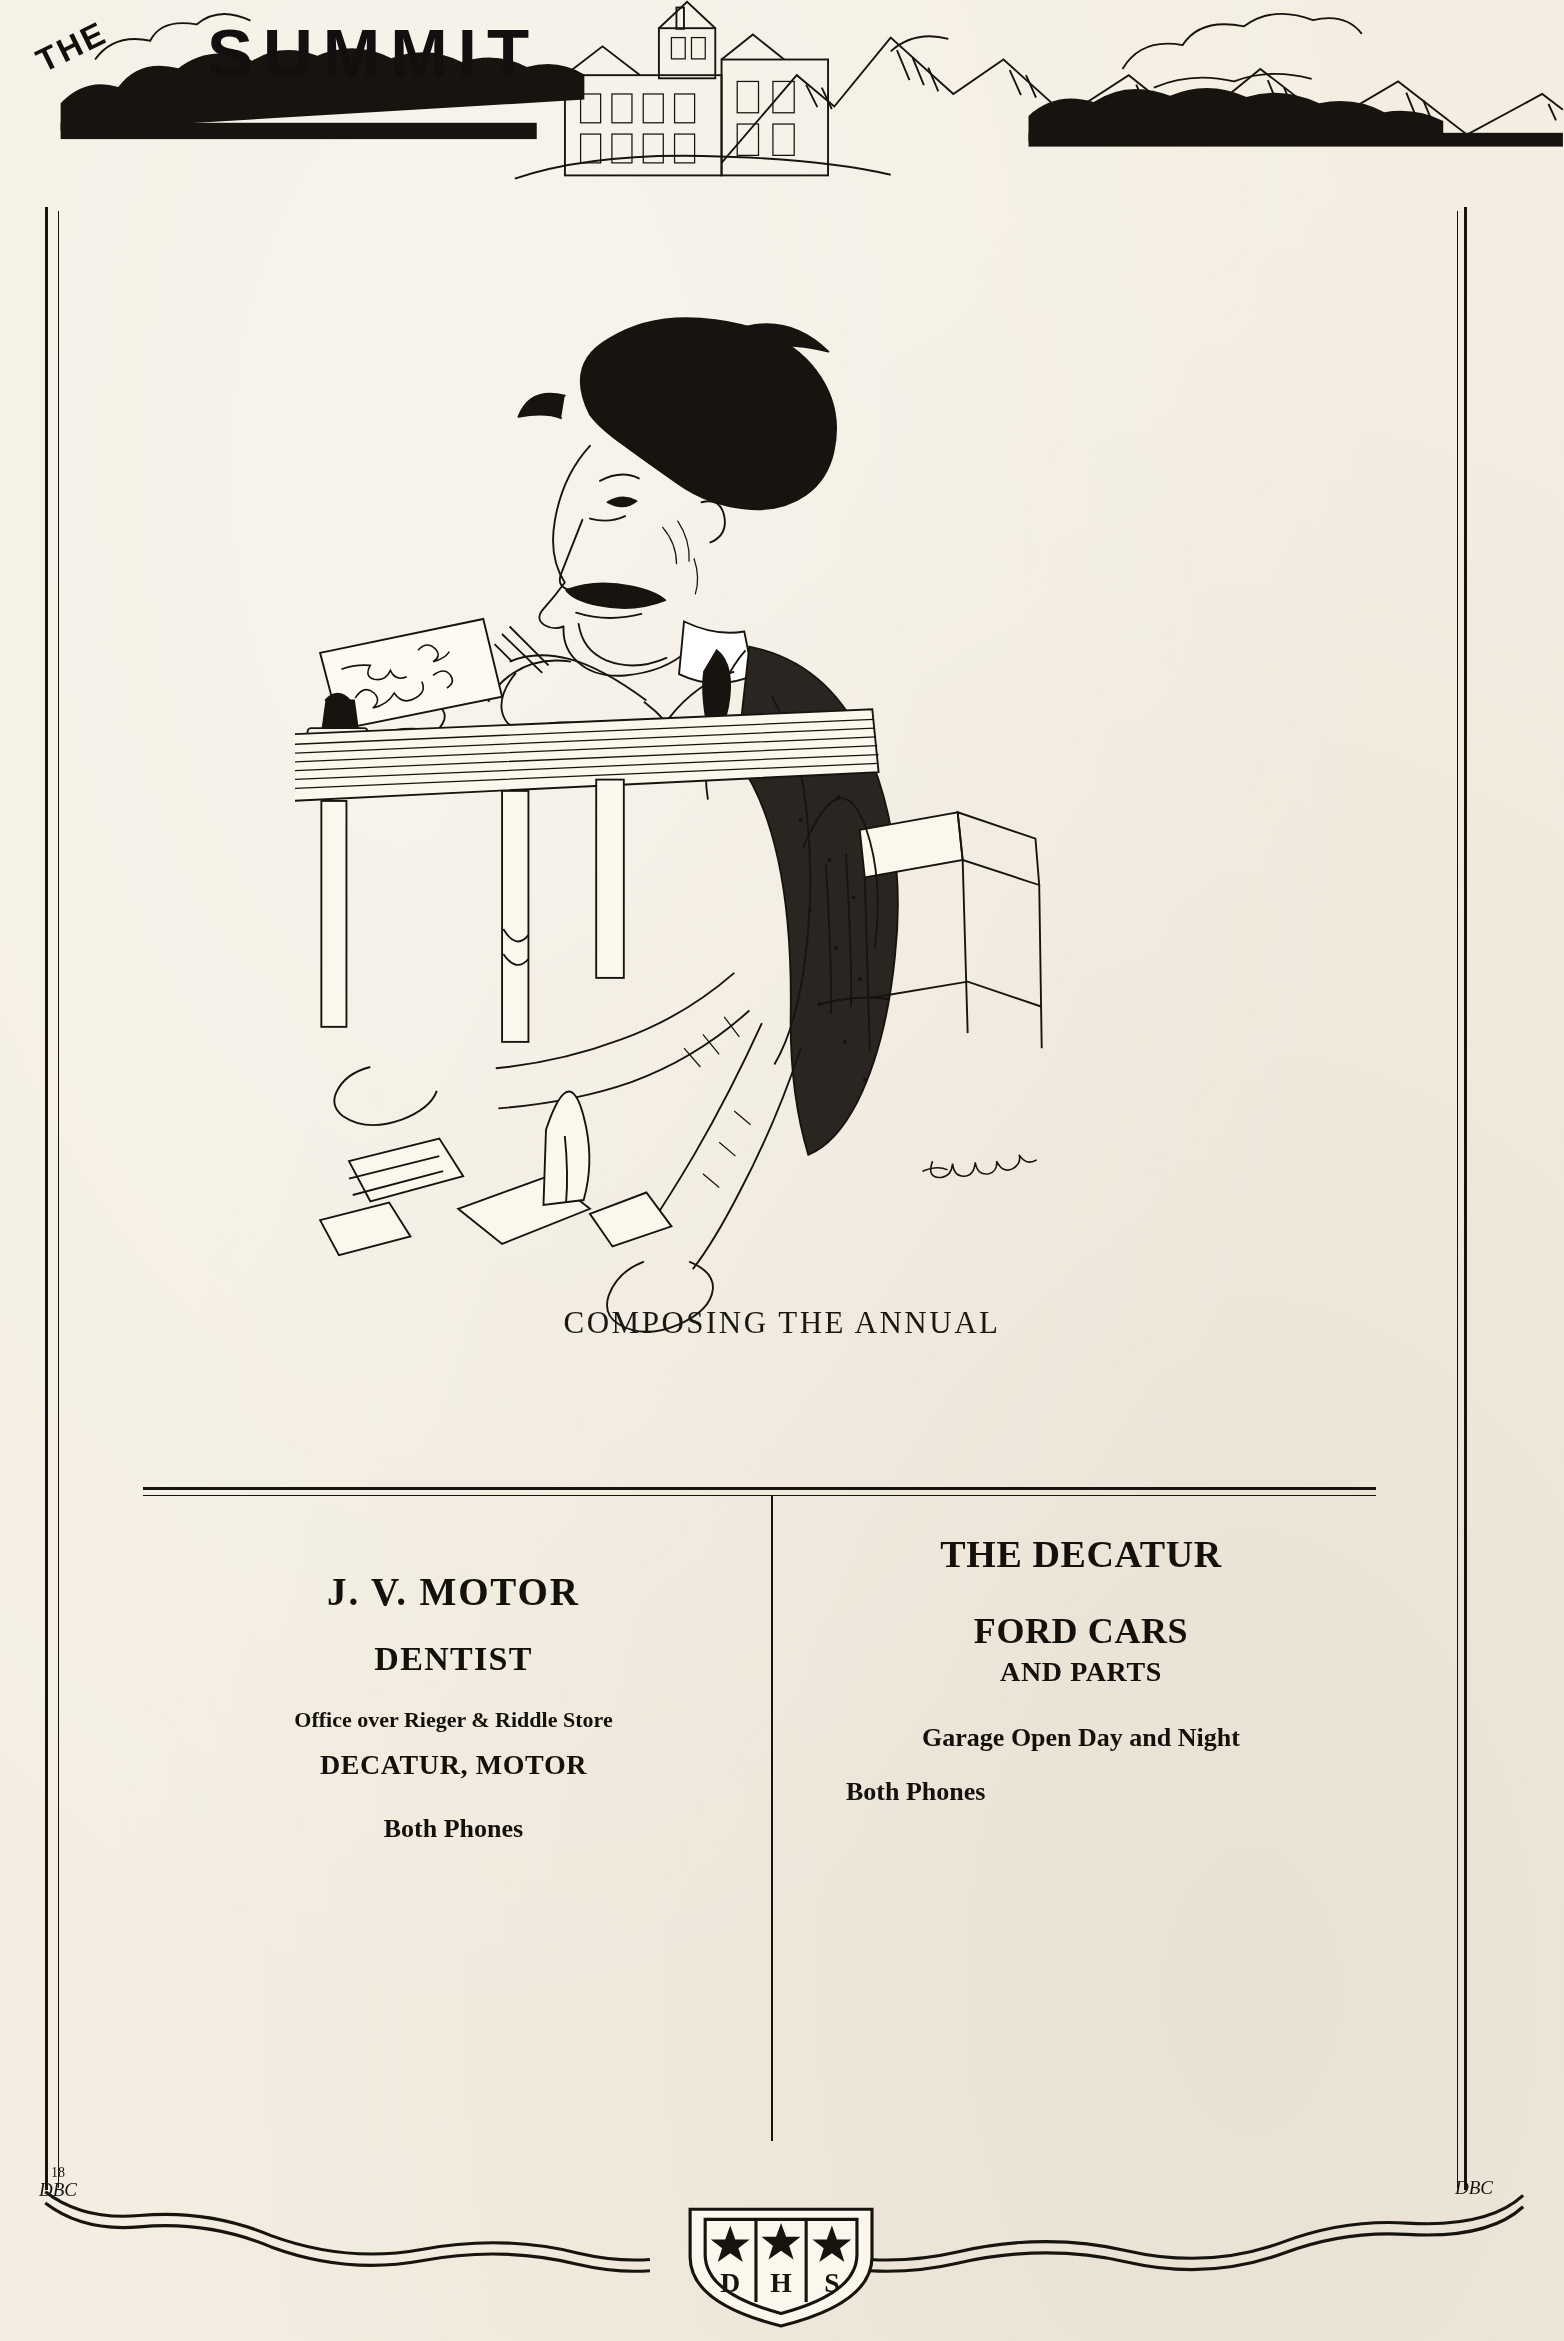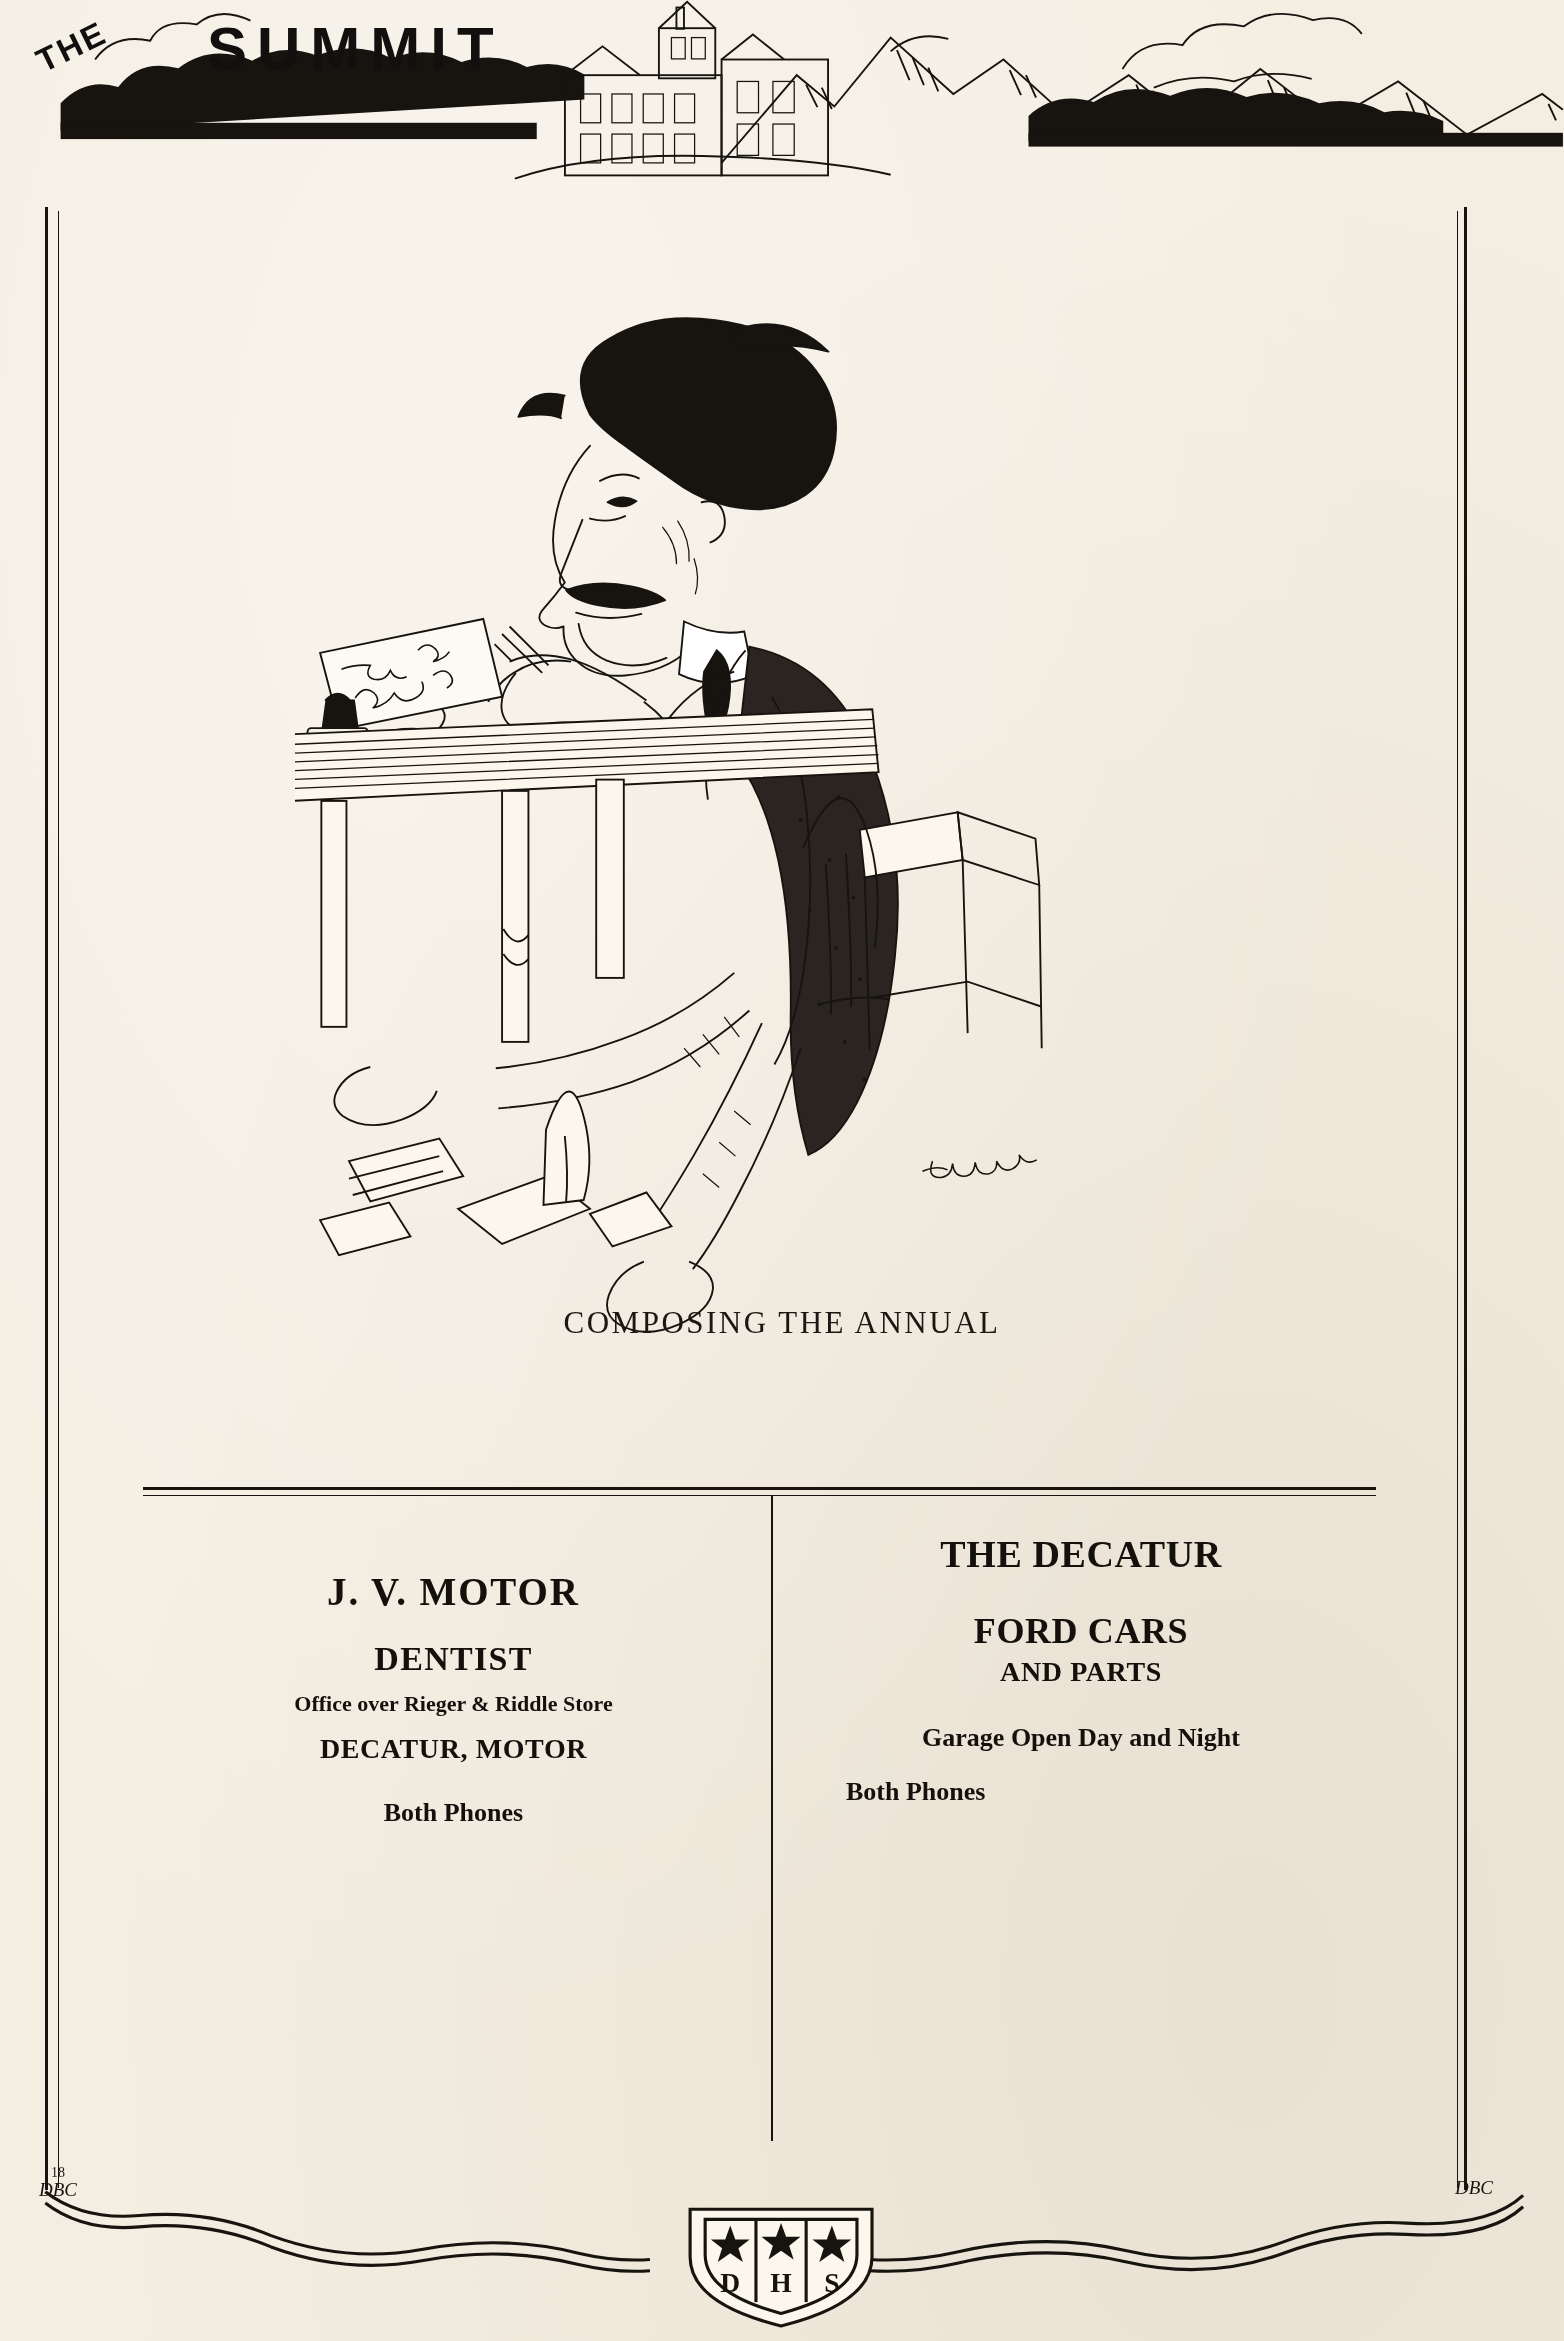--- a/index.html
+++ b/index.html
@@ -34,21 +34,21 @@
     height: 213px;
   }
   .masthead svg { display: block; }
 
   .mast-title {
     position: absolute;
     left: 207px;
     top: 14px;
     font-family: "Liberation Sans", sans-serif;
     font-weight: bold;
-    font-size: 60px;
+    font-size: 69px;
     letter-spacing: 10px;
     color: #12100e;
   }
   .mast-the {
     position: absolute;
     left: 35px;
     top: 28px;
     font-family: "Liberation Sans", sans-serif;
     font-weight: bold;
     font-size: 33px;
@@ -131,21 +131,21 @@
     position: absolute;
     text-align: center;
     color: #14110d;
     font-family: "Liberation Serif", serif;
     font-weight: bold;
   }
   .ad-left  { left: 143px;  top: 1569px; width: 621px; }
   .ad-right { left: 783px; top: 1531px; width: 596px; }
 
   .ad-l1 { font-size: 39px; letter-spacing: 1.9px; margin-bottom: 26px; }
-  .ad-l2 { font-size: 34px; letter-spacing: 1.3px; margin-bottom: 13px; }
+  .ad-l2 { font-size: 34px; letter-spacing: 1.3px; margin-bottom: 29px; }
   .ad-l3 { font-size: 22px; margin-bottom: 16.3px; }
   .ad-l4 { font-size: 28px; letter-spacing: 0.6px; margin-bottom: 33px; }
   .ad-l5 { font-size: 26px; }
 
   .ad-r1 { font-size: 38px; letter-spacing: 0.6px; line-height: 1.22; margin-bottom: 33px; }
   .ad-r2 { font-size: 36px; letter-spacing: 0.6px; margin-bottom: 3.8px; }
   .ad-r3 { font-size: 28px; letter-spacing: 0.6px; margin-bottom: 35px; }
   .ad-r4 { font-size: 26px; margin-bottom: 24px; }
   .ad-r5 { font-size: 26px; text-align: left; padding-left: 63px; }
 

